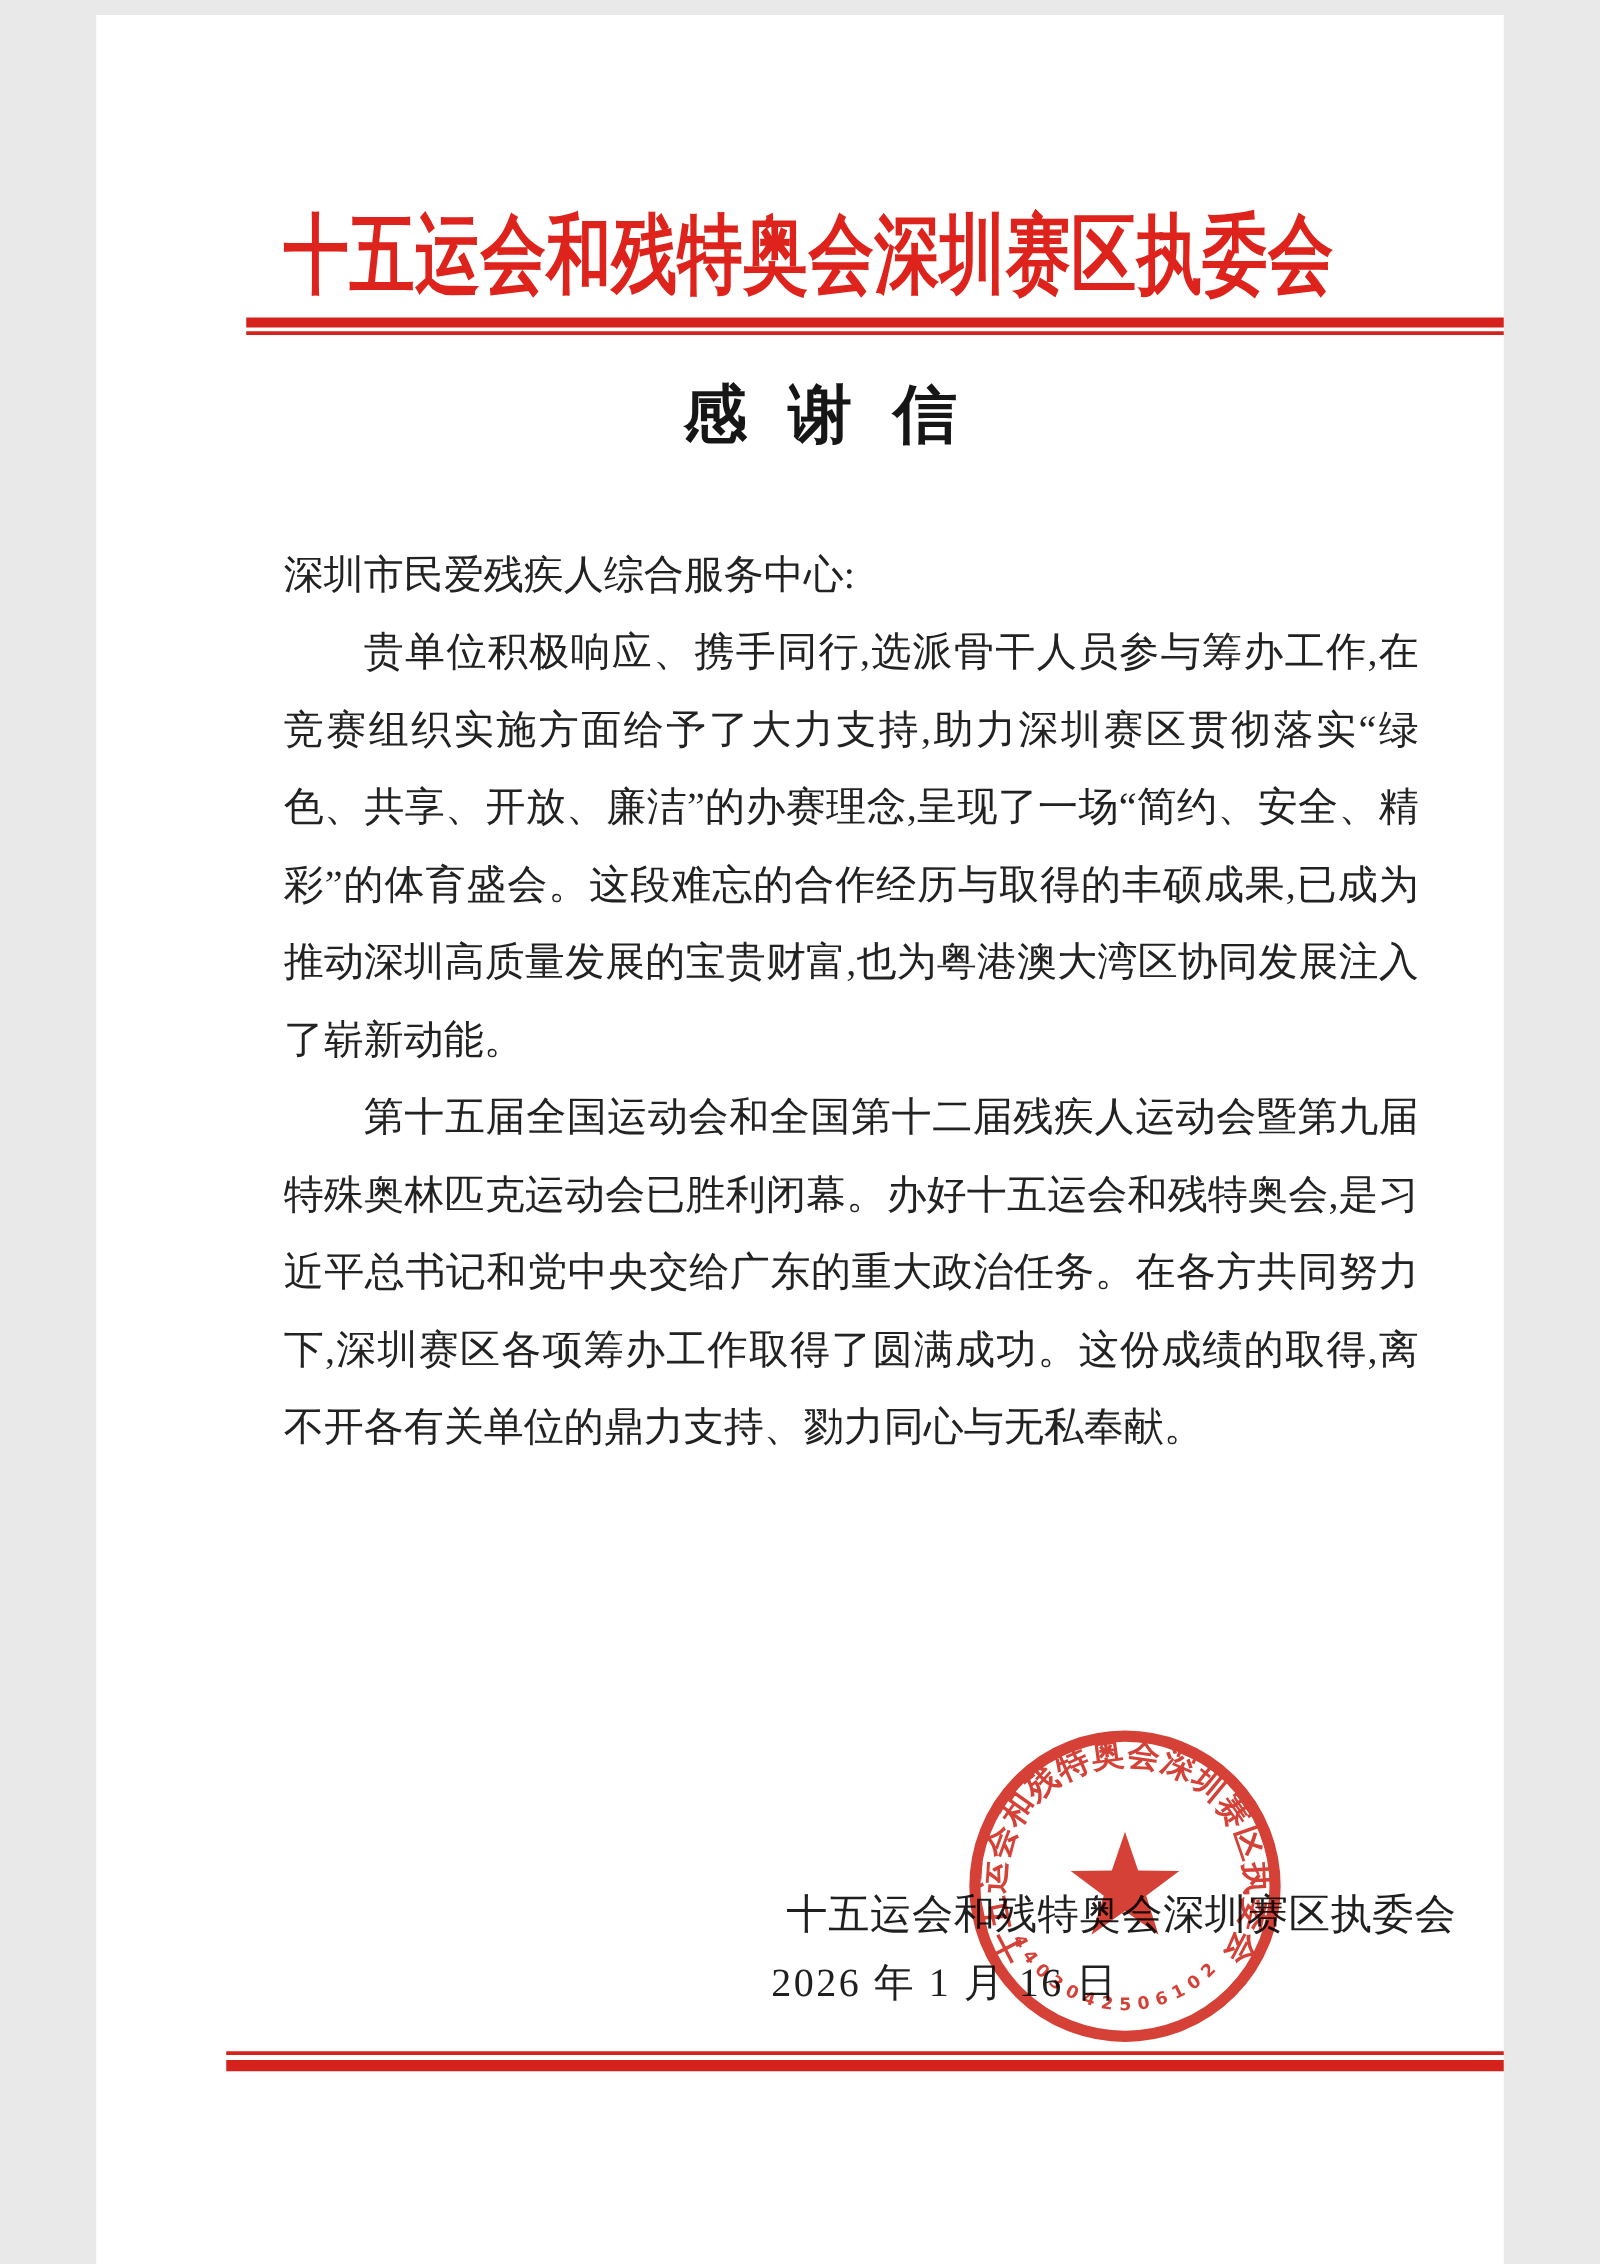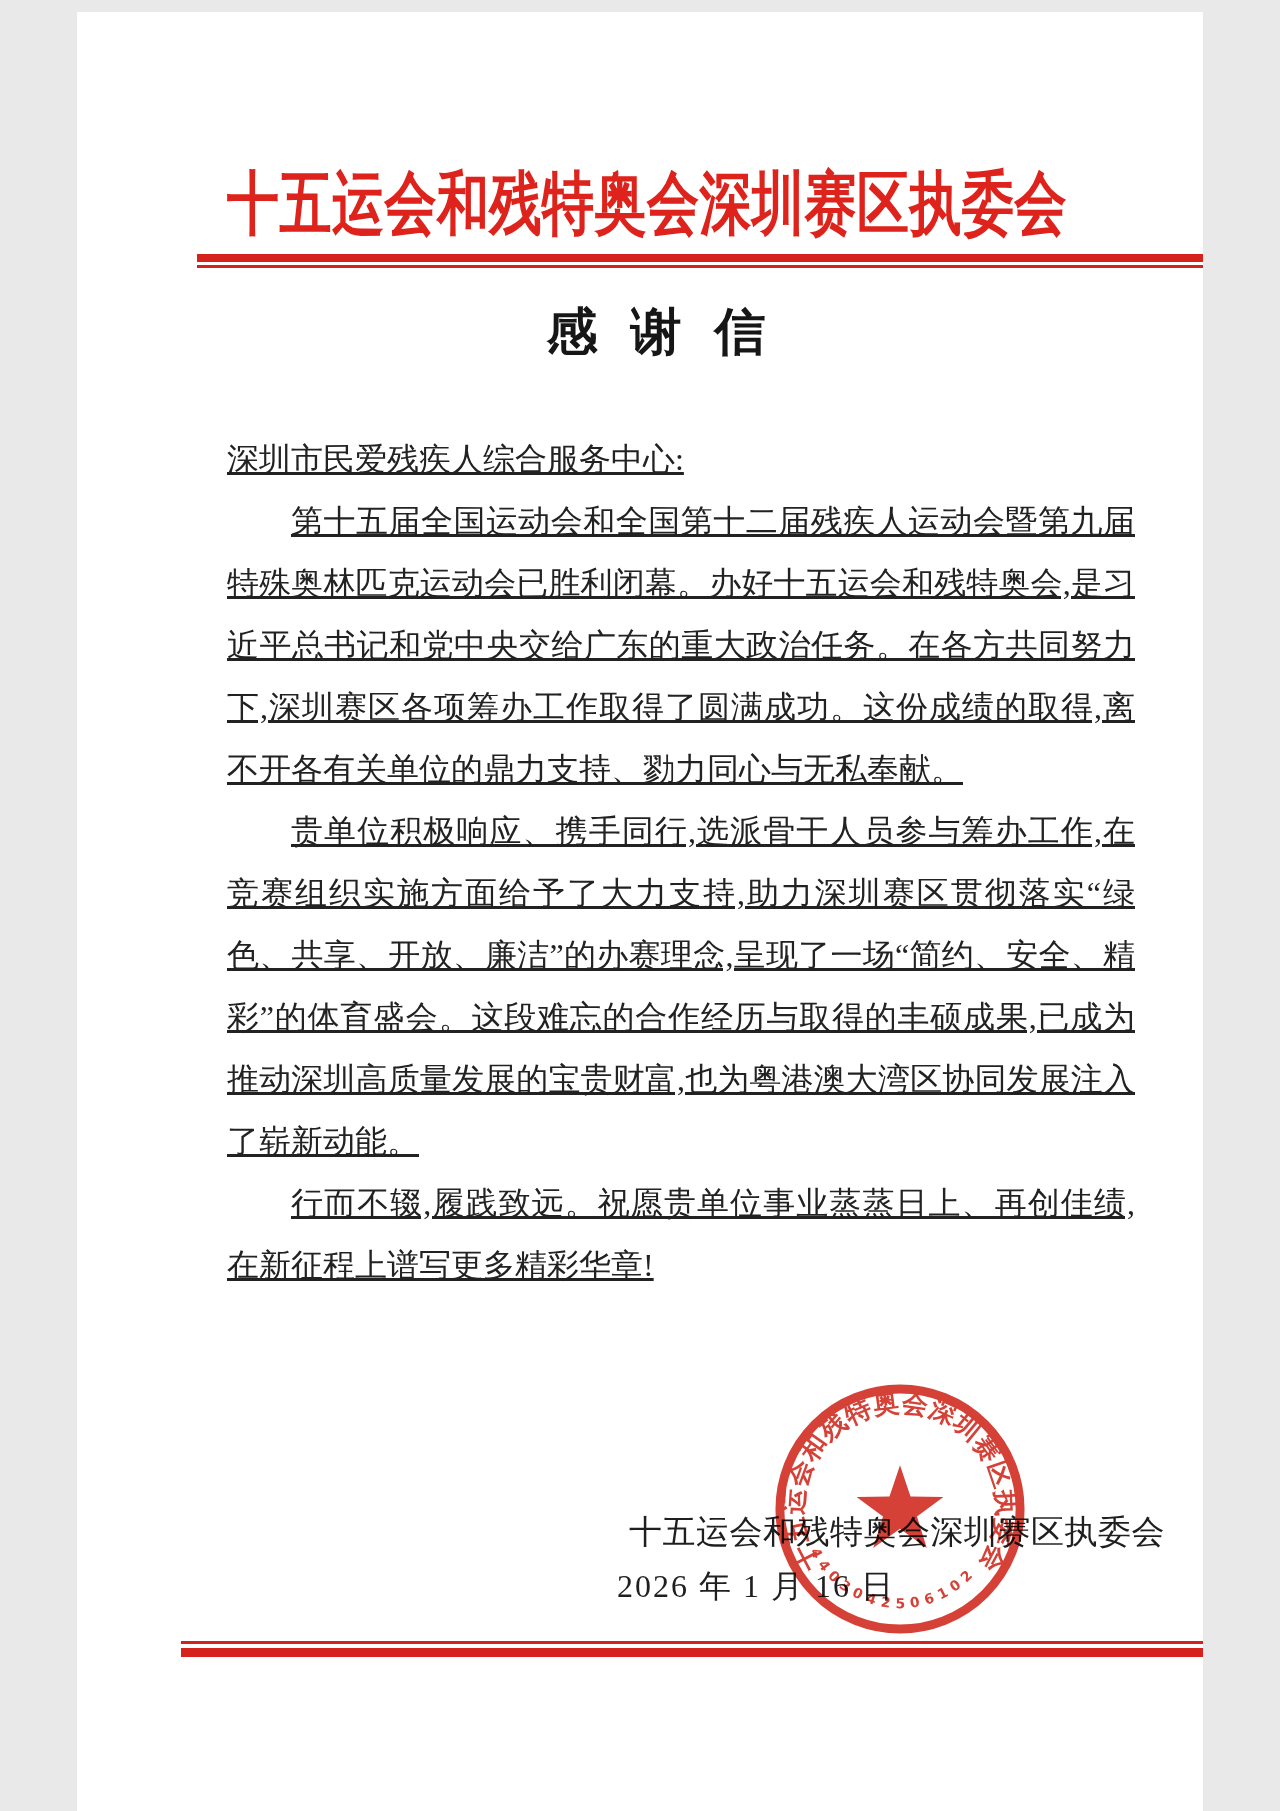--- a/index.html
+++ b/index.html
@@ -46,21 +46,21 @@
   
   .body-text{
     position:absolute;
     left:150px;top:416px;
     width:908px;
     font-size:32px;
     line-height:62px;
     text-align:justify;
     color:#222;
   }
-  .body-text p{margin:0;padding:0;text-decoration:underline;}
+  .body-text p{margin:0;padding:0;}
   .para{text-indent:2em;}
   
   .signature{
     position:absolute;
     left:552px;top:1498px;
     font-size:33px;
     line-height:44px;
     letter-spacing:0.5px;
     white-space:nowrap;
     color:#1f1f1f;
@@ -100,23 +100,22 @@
 
   <div class="org-title">十五运会和残特奥会深圳赛区执委会</div>
 
   <div class="rule rule-top-thick"></div>
   <div class="rule rule-top-thin"></div>
 
   <h1 class="letter-title">感谢信</h1>
 
   <div class="body-text">
     <p class="salutation">深圳市民爱残疾人综合服务中心:</p>
+    <p class="para">贵单位积极响应、携手同行,选派骨干人员参与筹办工作,在竞赛组织实施方面给予了大力支持,助力深圳赛区贯彻落实“绿色、共享、开放、廉洁”的办赛理念,呈现了一场“简约、安全、精彩”的体育盛会。这段难忘的合作经历与取得的丰硕成果,已成为推动深圳高质量发展的宝贵财富,也为粤港澳大湾区协同发展注入了崭新动能。</p>
     <p class="para">第十五届全国运动会和全国第十二届残疾人运动会暨第九届特殊奥林匹克运动会已胜利闭幕。办好十五运会和残特奥会,是习近平总书记和党中央交给广东的重大政治任务。在各方共同努力下,深圳赛区各项筹办工作取得了圆满成功。这份成绩的取得,离不开各有关单位的鼎力支持、勠力同心与无私奉献。</p>
-    <p class="para">贵单位积极响应、携手同行,选派骨干人员参与筹办工作,在竞赛组织实施方面给予了大力支持,助力深圳赛区贯彻落实“绿色、共享、开放、廉洁”的办赛理念,呈现了一场“简约、安全、精彩”的体育盛会。这段难忘的合作经历与取得的丰硕成果,已成为推动深圳高质量发展的宝贵财富,也为粤港澳大湾区协同发展注入了崭新动能。</p>
-    <p class="para">行而不辍,履践致远。祝愿贵单位事业蒸蒸日上、再创佳绩,在新征程上谱写更多精彩华章!</p>
   </div>
 
   <div class="signature">十五运会和残特奥会深圳赛区执委会</div>
 
   <div class="date">2026 年 1 月 16 日</div>
 
   <svg class="seal" viewBox="-130 -130 260 260" xmlns="http://www.w3.org/2000/svg">
     <circle class="seal-ring" cx="0" cy="0" r="121"></circle>
     <polygon class="seal-star" points="0,-44 10.6,-12.6 43.8,-12.2 17.1,7.6 27,39.2 0,20 -27,39.2 -17.1,7.6 -43.8,-12.2 -10.6,-12.6"></polygon>
     <path id="sealTextPath" d="M -80.3 56.2 A 98 98 0 1 1 80.3 56.2" fill="none"></path>

